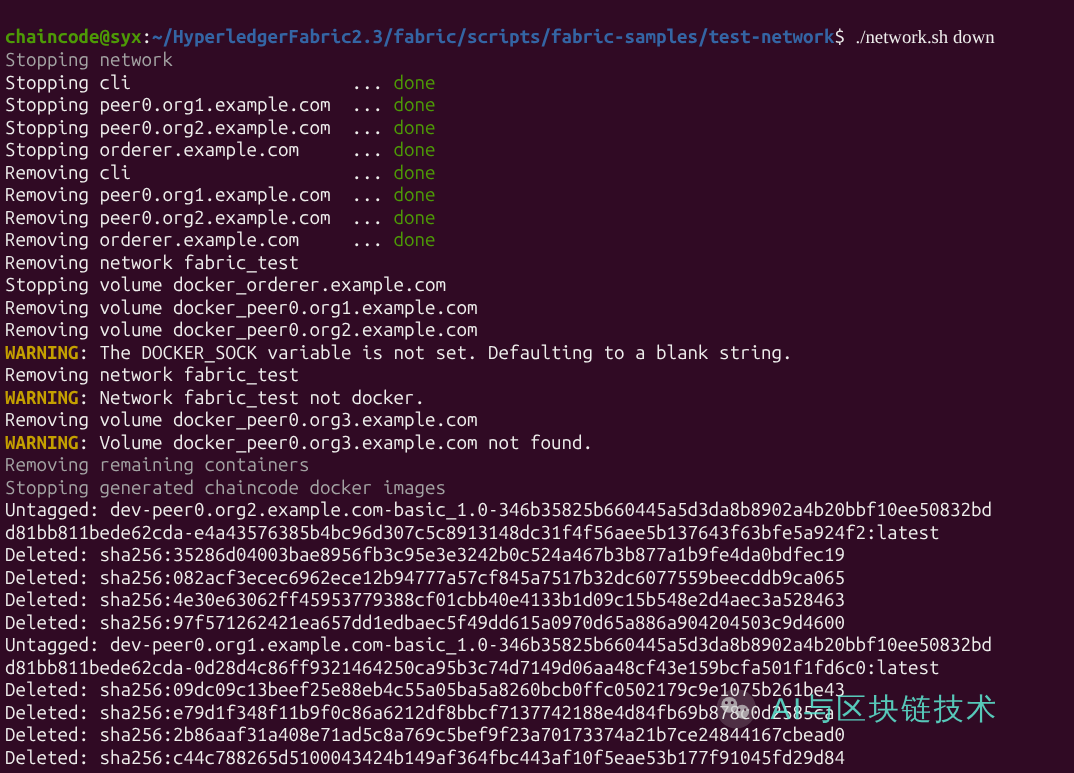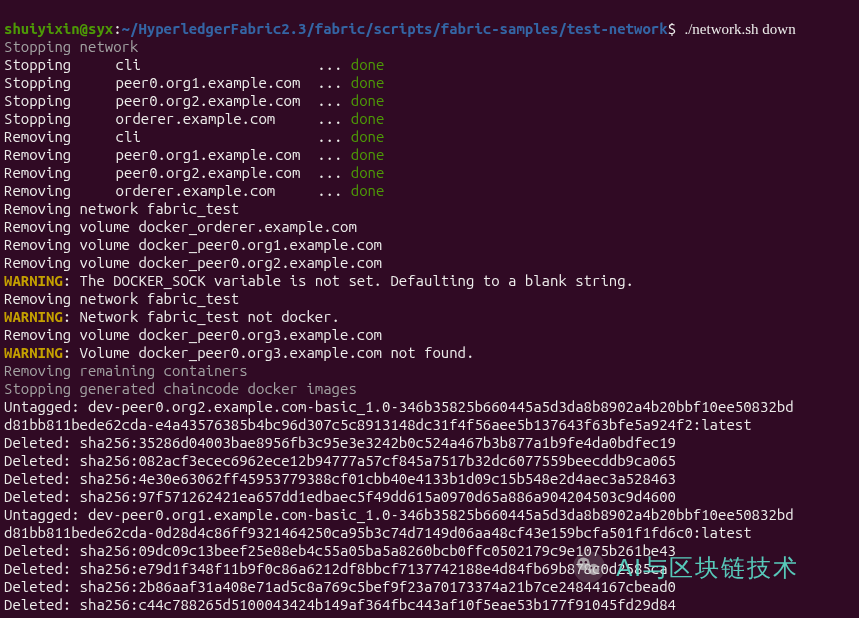--- a/index.html
+++ b/index.html
@@ -21,53 +21,53 @@
   }
   .prompt-user { color: #4d9a06; font-weight: bold; }
   .prompt-colon { color: #eeeeec; }
   .prompt-path { color: #3465a4; font-weight: bold; text-align: right; }
   .prompt-dollar { color: #eeeeec; }
   .cmd { color: #eeeeec; font-family: Liberation Serif, serif; }
   .plain { color: #eeeeec; }
   .info { color: #a3a3a3; }
   .done { color: #4d9a06; margin-top: 36px; }
   .warn { color: #c4a000; font-weight: bold; margin-top: 40px; }
-  .container-name { display:inline-block; width: 23ch; margin-left: 36px; }
+  .container-name { display:inline-block; width: 23ch; }
   .dots { color:#eeeeec; }
   .watermark {
     position:absolute;
     right: 60px;
     top: 548px;
     font-family: sans-serif;
     font-size: 24px;
     color: #5eead4;
     letter-spacing: 2px;
     display:flex;
     align-items:center;
     gap:8px;
     opacity:.85;
   }
   .watermark svg { width:38px; height:38px; fill:#cfcfcf; opacity:.9; }
 </style>
 </head>
 <body>
 
 <div class="term">
-<span><span class="prompt-user">shuiyixin@syx</span><span class="prompt-colon">:</span><span class="prompt-path">~/HyperledgerFabric2.3/fabric/scripts/fabric-samples/test-network</span><span class="prompt-dollar">$</span> </span><span class="cmd">./network.sh down</span>
+<span><span class="prompt-user">chaincode@syx</span><span class="prompt-colon">:</span><span class="prompt-path">~/HyperledgerFabric2.3/fabric/scripts/fabric-samples/test-network</span><span class="prompt-dollar">$</span> </span><span class="cmd">./network.sh down</span>
 <span class="info">Stopping network</span>
 <span id="stop-lines"><span class="plain">Stopping </span><span class="plain container-name">cli</span><span class="dots"> ... </span><span class="done">done</span>
 <span class="plain">Stopping </span><span class="plain container-name">peer0.org1.example.com</span><span class="dots"> ... </span><span class="done">done</span>
 <span class="plain">Stopping </span><span class="plain container-name">peer0.org2.example.com</span><span class="dots"> ... </span><span class="done">done</span>
 <span class="plain">Stopping </span><span class="plain container-name">orderer.example.com</span><span class="dots"> ... </span><span class="done">done</span>
 <span class="plain">Removing </span><span class="plain container-name">cli</span><span class="dots"> ... </span><span class="done">done</span>
 <span class="plain">Removing </span><span class="plain container-name">peer0.org1.example.com</span><span class="dots"> ... </span><span class="done">done</span>
 <span class="plain">Removing </span><span class="plain container-name">peer0.org2.example.com</span><span class="dots"> ... </span><span class="done">done</span>
 <span class="plain">Removing </span><span class="plain container-name">orderer.example.com</span><span class="dots"> ... </span><span class="done">done</span>
 </span><span id="removal-lines"><span class="plain">Removing network fabric_test</span>
-<span class="plain">Removing volume docker_orderer.example.com</span>
+<span class="plain">Stopping volume docker_orderer.example.com</span>
 <span class="plain">Removing volume docker_peer0.org1.example.com</span>
 <span class="plain">Removing volume docker_peer0.org2.example.com</span>
 </span><span id="warning-lines"><span class="warn">WARNING</span><span class="plain">: The DOCKER_SOCK variable is not set. Defaulting to a blank string.</span>
 <span class="plain">Removing network fabric_test</span>
 <span class="warn">WARNING</span><span class="plain">: Network fabric_test not docker.</span>
 <span class="plain">Removing volume docker_peer0.org3.example.com</span>
 <span class="warn">WARNING</span><span class="plain">: Volume docker_peer0.org3.example.com not found.</span>
 </span><span class="info">Removing remaining containers</span>
 <span class="info">Stopping generated chaincode docker images</span>
 <span id="image-lines"><span class="plain">Untagged: dev-peer0.org2.example.com-basic_1.0-346b35825b660445a5d3da8b8902a4b20bbf10ee50832bd</span>

